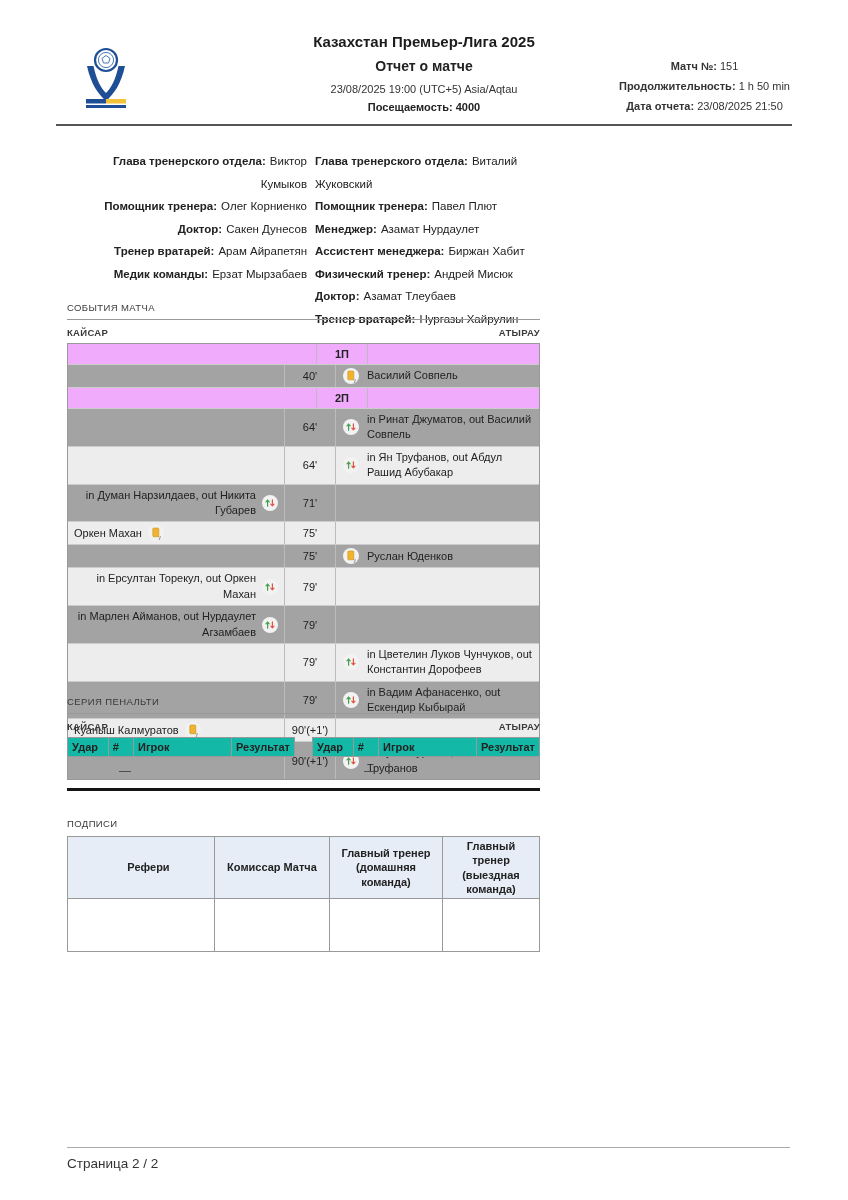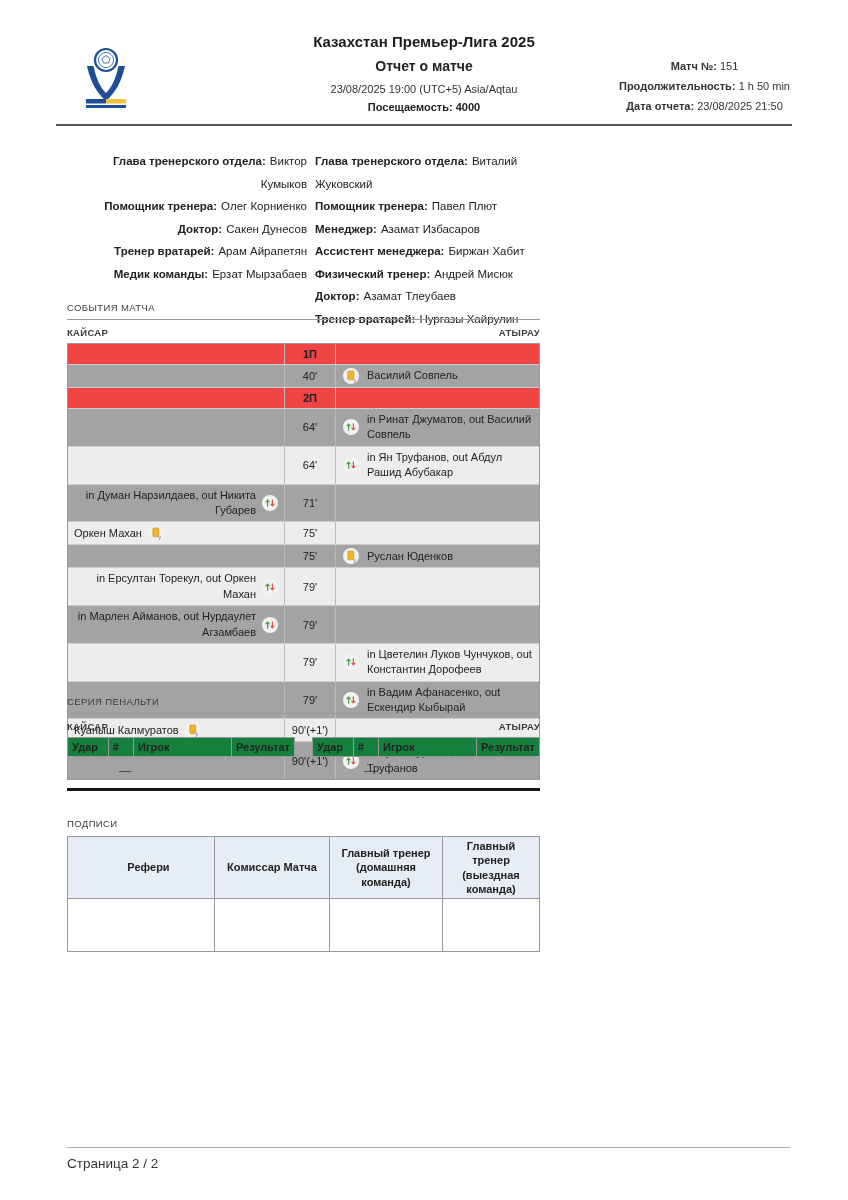--- a/index.html
+++ b/index.html
@@ -30,35 +30,35 @@
   .section{position:absolute;left:67px;width:473px;}
   .section-title{font-size:9.5px;letter-spacing:.4px;color:#3a3a3a;
                  padding-bottom:6px;border-bottom:1px solid #999;}
   .team-row{display:flex;justify-content:space-between;font-size:9.5px;
             font-weight:bold;letter-spacing:.3px;color:#3a3a3a;margin:7px 0 5px;}
 
   
   .ev-table{border:1px solid #999;font-size:11px;}
   .ev-row{display:flex;align-items:stretch;border-top:1px solid #ccc;min-height:22px;background:#a3a3a3;}
   .ev-row:first-child{border-top:none;}
-  .ev-row.period{background:#ef4444;min-height:20px;}
+  .ev-row.period{background:#f0abfc;min-height:20px;padding-left:32px;}
   .ev-row.shade{background:#ededed;}
   .cell{display:flex;align-items:center;}
   .cell-left{width:204px;justify-content:flex-start;text-align:right;gap:6px;
              padding:3px 6px;border-right:1px solid #bbb;}
   .cell-time{width:48px;justify-content:center;text-align:center;
              border-right:1px solid #bbb;padding:3px 1px;}
   .period-label{font-weight:bold;}
   .cell-right{flex:1;justify-content:flex-start;text-align:left;gap:8px;padding:3px 7px;}
   .ev-text{line-height:1.4;}
   .ev-icon{flex:0 0 auto;width:16px;height:16px;display:inline-block;}
 
   
   .pen-tables{display:flex;gap:17px;}
-  .pen-table{width:228px;border:1px solid #999;background:#15803d;display:flex;
+  .pen-table{width:228px;border:1px solid #999;background:#14b8a6;display:flex;
              font-size:11px;font-weight:bold;box-sizing:border-box;}
   .pen-cell{padding:3px 4px;border-right:1px solid #999;box-sizing:border-box;}
   .pen-cell:last-child{border-right:none;}
   .pen-c0{width:44px;} .pen-c1{width:27px;} .pen-c2{width:107px;} .pen-c3{flex:1;}
   .pen-empty-row{display:flex;gap:17px;margin-top:7px;font-size:12px;color:#444;}
   .pen-empty{width:228px;padding-left:52px;box-sizing:border-box;}
   .thick-line{height:3px;background:#151515;margin-top:10px;}
 
   
   .sig-table{border:1px solid #999;font-size:11px;}
@@ -122,21 +122,21 @@
   <div class="staff-col staff-home">
       <div class="staff-line"><span class="staff-label">Глава тренерского отдела:</span><span class="staff-value">Виктор Кумыков</span></div>
       <div class="staff-line"><span class="staff-label">Помощник тренера:</span><span class="staff-value">Олег Корниенко</span></div>
       <div class="staff-line"><span class="staff-label">Доктор:</span><span class="staff-value">Сакен Дунесов</span></div>
       <div class="staff-line"><span class="staff-label">Тренер вратарей:</span><span class="staff-value">Арам Айрапетян</span></div>
       <div class="staff-line"><span class="staff-label">Медик команды:</span><span class="staff-value">Ерзат Мырзабаев</span></div>
     </div>
   <div class="staff-col staff-away">
       <div class="staff-line"><span class="staff-label">Глава тренерского отдела:</span><span class="staff-value">Виталий Жуковский</span></div>
       <div class="staff-line"><span class="staff-label">Помощник тренера:</span><span class="staff-value">Павел Плют</span></div>
-      <div class="staff-line"><span class="staff-label">Менеджер:</span><span class="staff-value">Азамат Избасаров</span></div>
+      <div class="staff-line"><span class="staff-label">Менеджер:</span><span class="staff-value">Азамат Нурдаулет</span></div>
       <div class="staff-line"><span class="staff-label">Ассистент менеджера:</span><span class="staff-value">Биржан Хабит</span></div>
       <div class="staff-line"><span class="staff-label">Физический тренер:</span><span class="staff-value">Андрей Мисюк</span></div>
       <div class="staff-line"><span class="staff-label">Доктор:</span><span class="staff-value">Азамат Тлеубаев</span></div>
       <div class="staff-line"><span class="staff-label">Тренер вратарей:</span><span class="staff-value">Нургазы Хайрулин</span></div>
     </div>
 
   <div class="section" style="top:302px;">
     <div class="section-title">СОБЫТИЯ МАТЧА</div>
     <div class="team-row">
       <span>КАЙСАР</span>

